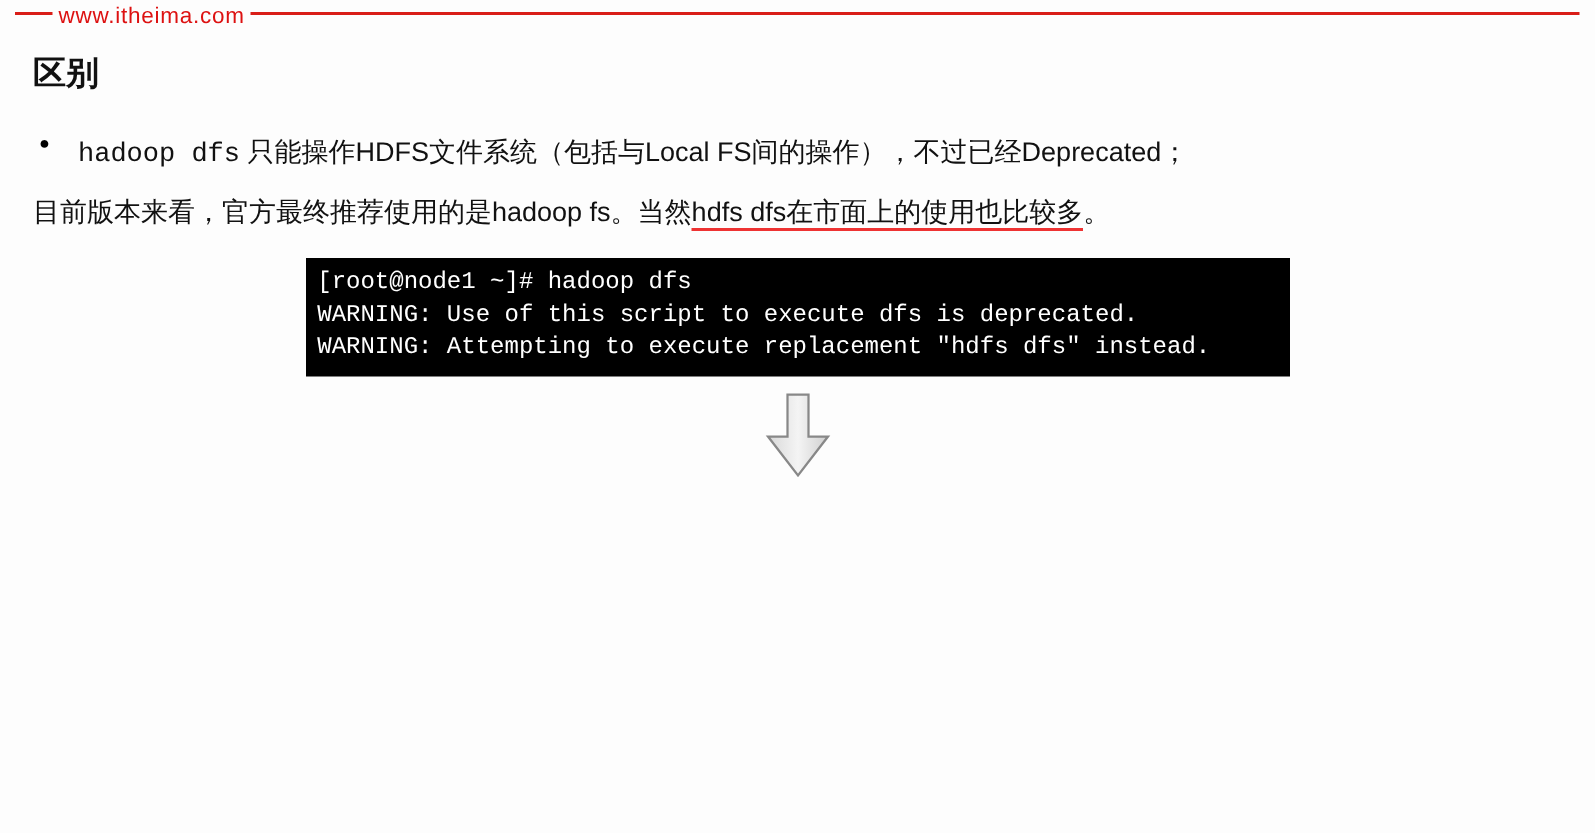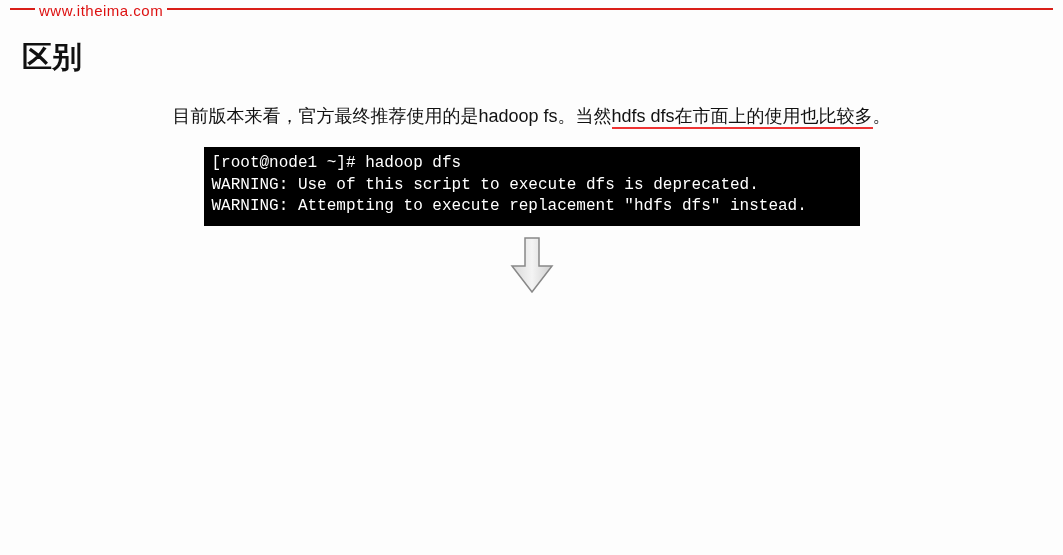--- a/index.html
+++ b/index.html
@@ -30,21 +30,21 @@
     font-family: Arial, sans-serif;
     font-size: 15px;
     background: #fdfdfd;
     padding: 0 4px;
     letter-spacing: 0.5px;
   }
   .content {
     padding: 28px 22px 0 22px;
   }
   h2.section-title {
-    font-size: 30px;
+    font-size: 22px;
     font-weight: 700;
     margin: 0 0 14px 0;
   }
   ul.diff-list {
     list-style: none;
     padding: 0;
     margin: 0 0 4px 0;
   }
   ul.diff-list li {
     position: relative;
@@ -61,21 +61,21 @@
   }
   .mono { font-family: Consolas, "Courier New", monospace; }
   .box-red {
     border: 2px solid #e33;
     padding: 0 3px 1px 3px;
   }
   .ul-red {
     border-bottom: 2px solid #e33;
     padding-bottom: 1px;
   }
-  p.summary { margin: 2px 0 0 0; text-align: center; }
+  p.summary { margin: 2px 0 0 0; }
 
   .terminal {
     background: #000;
     color: #fff;
     font-family: Consolas, "Courier New", monospace;
     font-size: 16px;
     line-height: 1.35;
     padding: 6px 8px 8px 8px;
     white-space: pre;
     display: block;
@@ -92,20 +92,23 @@
 <body>
 
 <div class="top-bar"></div>
 <div class="logo-host">www.itheima.com</div>
 
 <div class="content">
 
   <h2 class="section-title">区别</h2>
 
   <ul class="diff-list">
+    <li>
+      <span class="mono">hadoop dfs</span><span> 只能操作HDFS文件系统（包括与Local FS间的操作），不过已经Deprecated；</span>
+    </li>
   </ul>
 
   <p class="summary">
     <span>目前版本来看，官方最终推荐使用的是hadoop fs。当然</span><span class="ul-red">hdfs dfs在市面上的使用也比较多</span><span>。</span>
   </p>
 
   <div class="term-wrap">
     <div class="terminal term1"><span class="prompt-user">[root@node1 ~]# hadoop dfs</span>
 <span>WARNING: Use of this script to execute dfs is deprecated.</span>
 <span>WARNING: Attempting to execute replacement "hdfs dfs" instead.</span></div>

